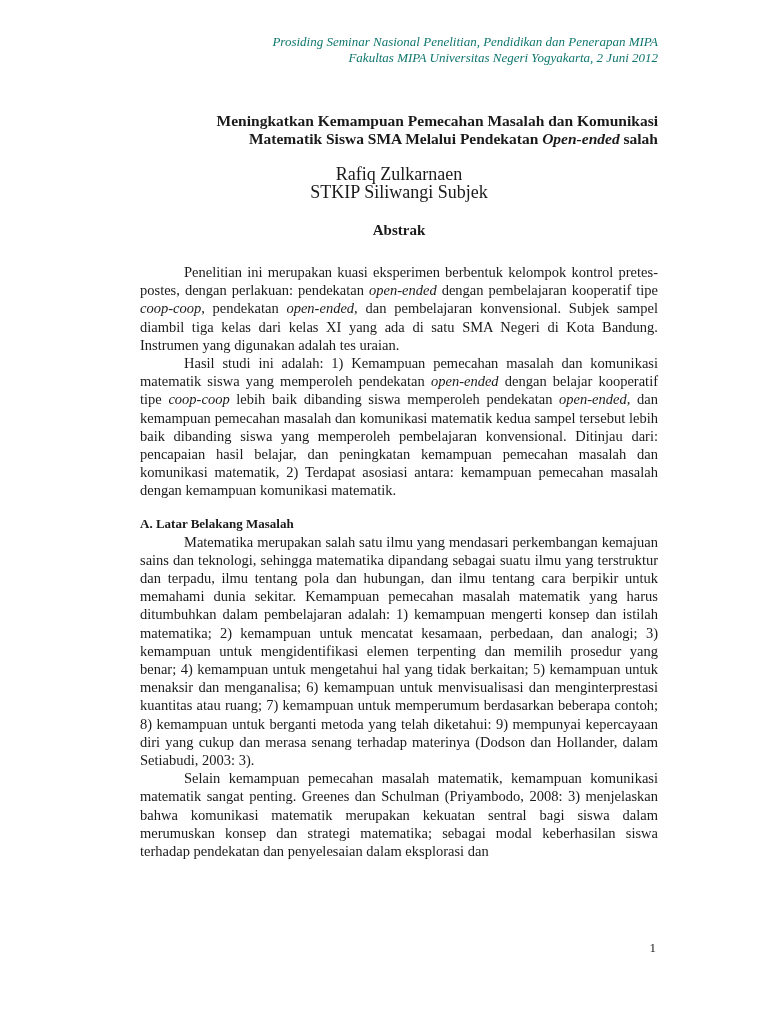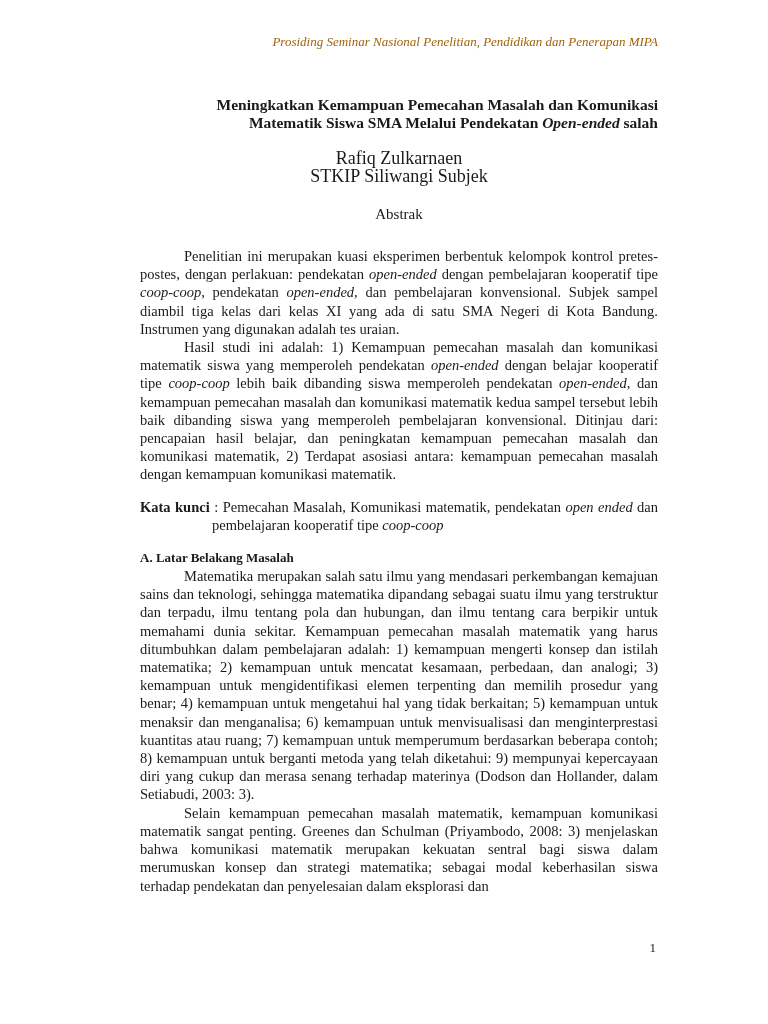--- a/index.html
+++ b/index.html
@@ -22,39 +22,39 @@
     left: 140px;
     top: 0;
     width: 518px;
   }
   .journal-header {
     margin-top: 34px;
     text-align: right;
     font-style: italic;
     font-size: 13px;
     line-height: 16px;
-    color: #a16207;
+    color: #0f766e;
   }
   .paper-title {
     margin: 46px 0 0 0;
     font-size: 15.5px;
     font-weight: bold;
     text-align: right;
     line-height: 18px;
   }
   .byline {
     margin-top: 18px;
     text-align: center;
     font-size: 18px;
     line-height: 17.5px;
   }
   .abstract-heading {
     margin-top: 20px;
     text-align: center;
-    font-weight: normal;
+    font-weight: bold;
     font-size: 15px;
     line-height: 18px;
   }
   .para {
     margin: 0;
     font-size: 14.5px;
     line-height: 18.2px;
     text-align: justify;
     text-indent: 44px;
   }
@@ -86,38 +86,38 @@
   .bd { font-weight: bold; }
 </style>
 </head>
 <body>
 
 <div class="page">
   <div class="content">
 
     <div class="journal-header">
       <div>Prosiding Seminar Nasional Penelitian, Pendidikan dan Penerapan MIPA</div>
+      <div>Fakultas MIPA Universitas Negeri Yogyakarta, 2 Juni 2012</div>
     </div>
 
     <h1 class="paper-title">
       <div><span>Meningkatkan Kemampuan Pemecahan Masalah dan Komunikasi</span></div>
       <div><span>Matematik Siswa SMA Melalui Pendekatan </span><span class="it">Open-ended</span><span> salah</span></div>
     </h1>
 
     <div class="byline">
       <div>Rafiq Zulkarnaen</div>
       <div>STKIP Siliwangi Subjek</div>
     </div>
 
     <div class="abstract-heading">Abstrak</div>
 
     <p class="para first-abstract"><span>Penelitian ini merupakan kuasi eksperimen berbentuk kelompok kontrol pretes-postes, dengan perlakuan: pendekatan </span><span class="it">open-ended</span><span> dengan pembelajaran kooperatif tipe </span><span class="it">coop-coop</span><span>, pendekatan </span><span class="it">open-ended</span><span>, dan pembelajaran konvensional.  Subjek sampel diambil tiga kelas dari kelas XI yang ada di satu SMA Negeri di Kota Bandung. Instrumen yang digunakan adalah tes uraian.</span></p>
     <p class="para"><span>Hasil studi ini adalah: 1) Kemampuan pemecahan masalah dan komunikasi matematik siswa yang memperoleh pendekatan </span><span class="it">open-ended</span><span> dengan belajar kooperatif tipe </span><span class="it">coop-coop</span><span> lebih baik dibanding siswa memperoleh pendekatan </span><span class="it">open-ended,</span><span> dan  kemampuan pemecahan masalah dan komunikasi matematik kedua sampel tersebut lebih baik dibanding siswa yang memperoleh pembelajaran konvensional. Ditinjau dari: pencapaian hasil belajar, dan peningkatan kemampuan pemecahan masalah dan komunikasi matematik, 2) Terdapat asosiasi antara: kemampuan pemecahan masalah dengan kemampuan komunikasi matematik.</span></p>
 
-    <div class="keywords"><span class="bd">Kata kunci</span><span> : Pemecahan Masalah, Komunikasi matematik, pendekatan </span><span class="it">open ended</span><span> dan pembelajaran kooperatif tipe </span><span class="it">coop-coop</span></div>
 
     <h2 class="section-heading">A. Latar Belakang Masalah</h2>
 
     <p class="para"><span>Matematika merupakan salah satu ilmu yang mendasari perkembangan kemajuan sains dan teknologi, sehingga matematika dipandang sebagai suatu ilmu yang terstruktur dan terpadu, ilmu tentang pola dan hubungan, dan ilmu tentang cara berpikir untuk memahami dunia sekitar. Kemampuan pemecahan masalah matematik yang harus ditumbuhkan dalam pembelajaran adalah: 1) kemampuan mengerti konsep dan istilah matematika; 2) kemampuan untuk mencatat kesamaan, perbedaan, dan analogi; 3) kemampuan untuk mengidentifikasi elemen terpenting dan memilih prosedur yang benar; 4) kemampuan untuk mengetahui hal yang tidak berkaitan; 5) kemampuan untuk menaksir dan menganalisa; 6) kemampuan untuk menvisualisasi dan menginterprestasi kuantitas atau ruang; 7) kemampuan untuk memperumum berdasarkan beberapa contoh; 8) kemampuan untuk berganti metoda yang telah diketahui: 9) mempunyai kepercayaan diri yang cukup dan merasa senang terhadap materinya (Dodson dan Hollander, dalam Setiabudi, 2003: 3).</span></p>
     <p class="para"><span>Selain kemampuan pemecahan masalah matematik, kemampuan komunikasi matematik sangat penting. Greenes dan Schulman (Priyambodo, 2008: 3) menjelaskan bahwa komunikasi matematik merupakan kekuatan sentral bagi siswa dalam merumuskan konsep dan strategi matematika; sebagai modal keberhasilan siswa terhadap pendekatan dan penyelesaian dalam eksplorasi dan</span></p>
 
   </div>
 
   <div class="page-number">1</div>
 </div>

